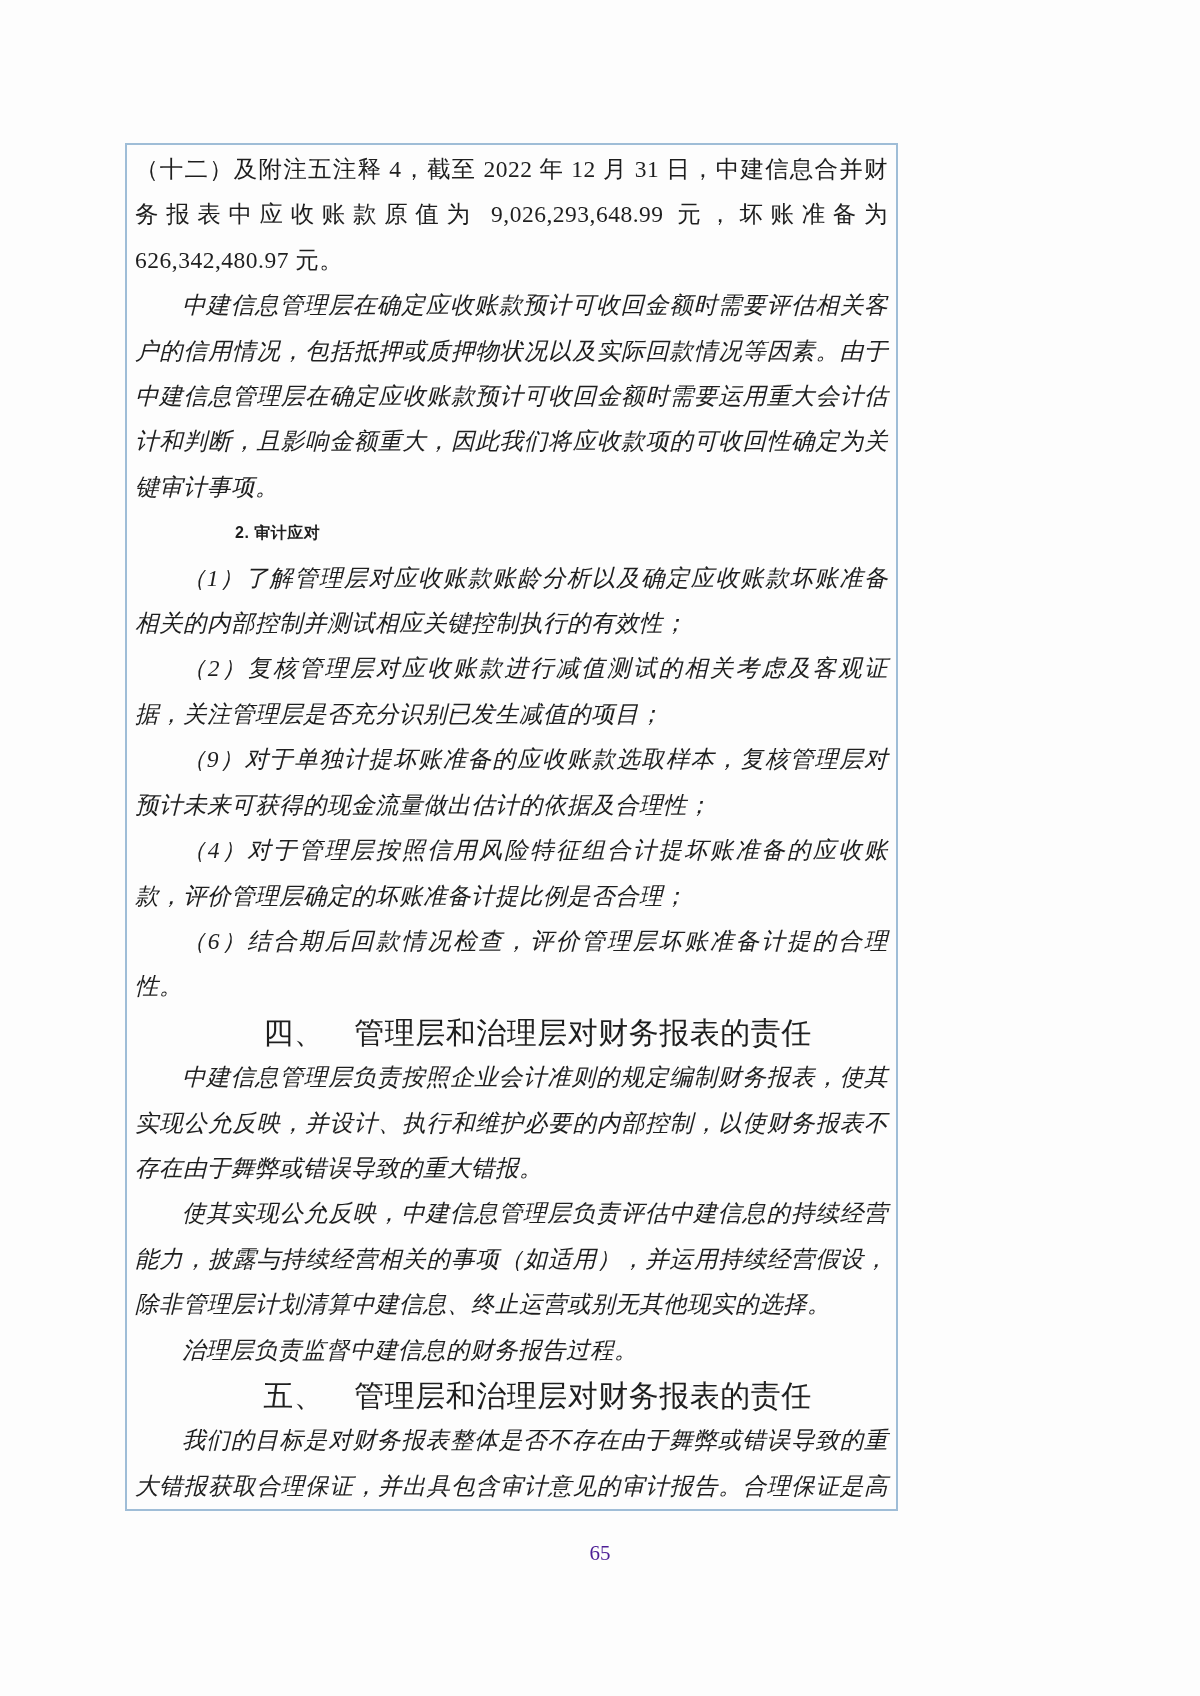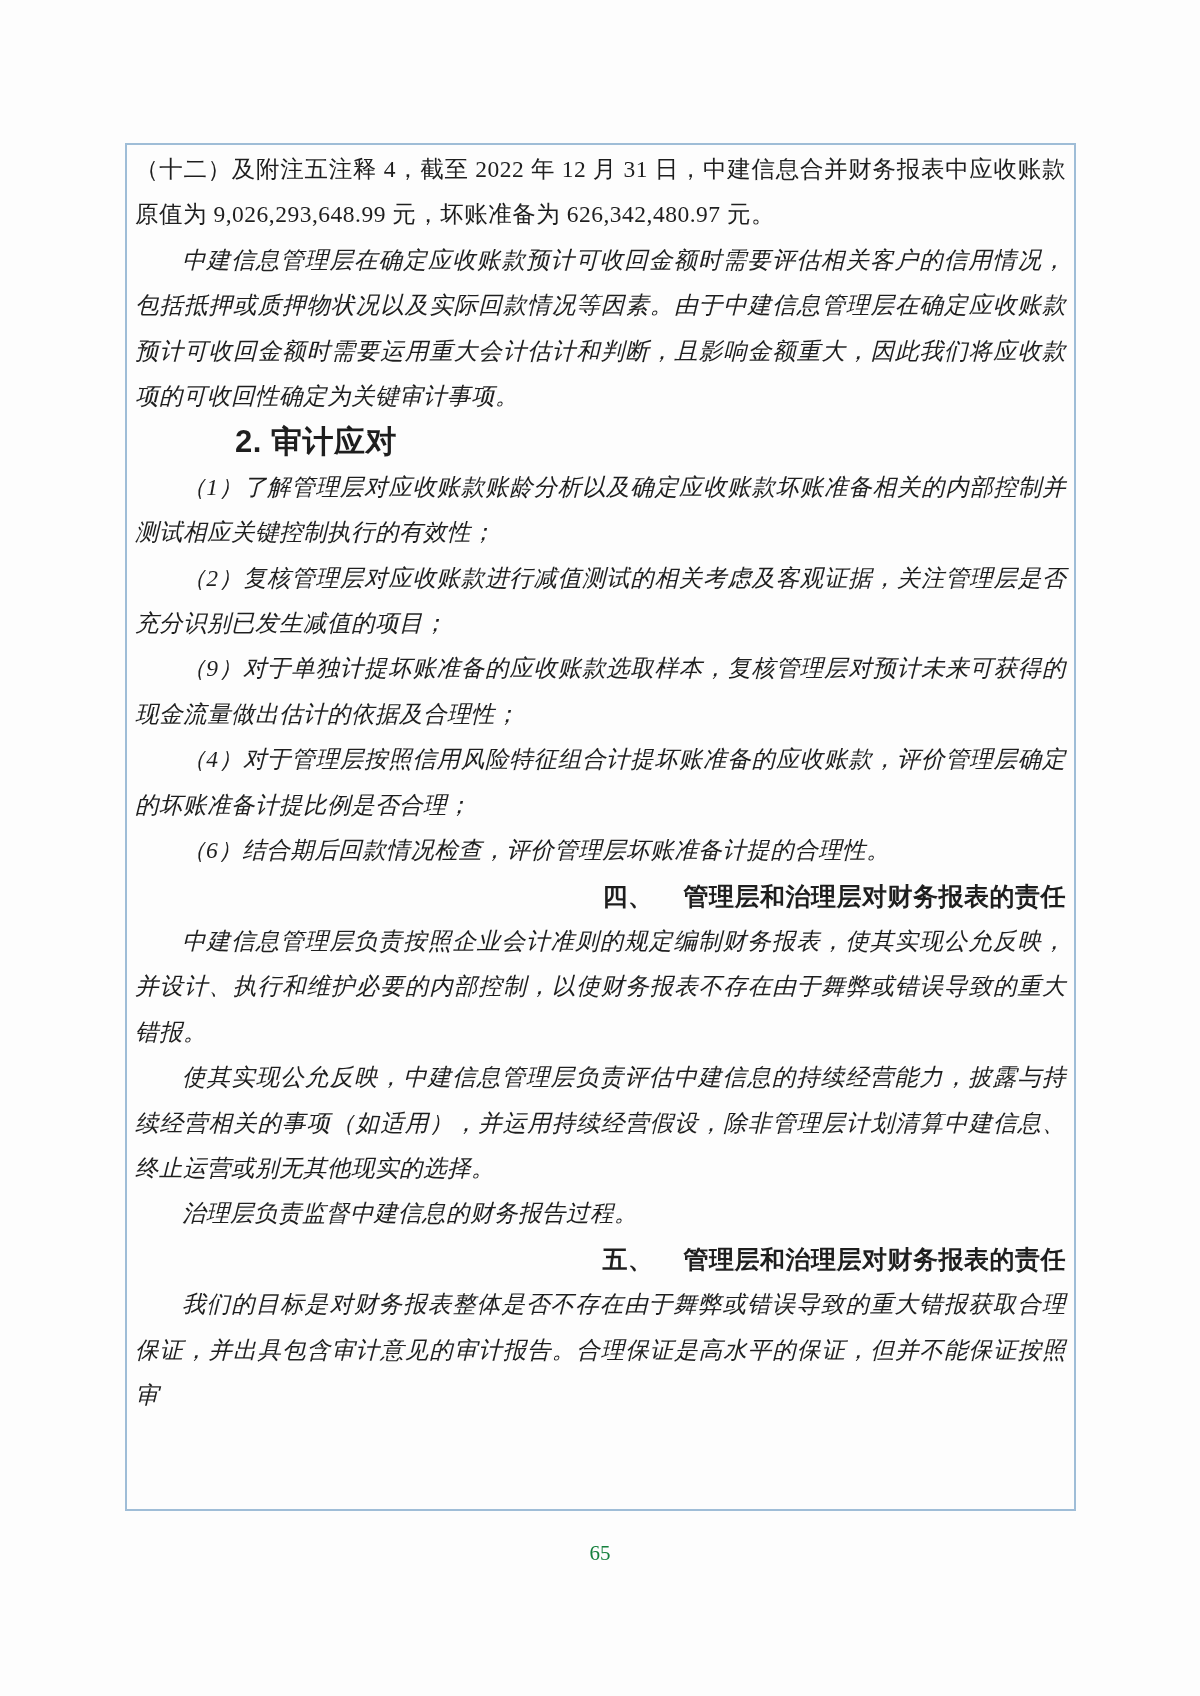--- a/index.html
+++ b/index.html
@@ -12,21 +12,21 @@
     position: relative;
     background: #fdfdfd;
     font-family: "Liberation Serif", "DejaVu Serif", serif;
     color: #1e1e1e;
     overflow: hidden;
   }
   .doc-frame {
     position: absolute;
     left: 125px;
     top: 143px;
-    width: 951px;
+    width: 773px;
     height: 1368px;
     border: 2px solid #9fbdd7;
     box-sizing: border-box;
     padding: 2px 8px 0 8px;
     overflow: hidden;
     background: #fdfdfd;
   }
   .block {
     margin: 0;
     font-size: 23.5px;
@@ -36,40 +36,40 @@
   }
   .para-indent {
     text-indent: 2em;
     font-style: italic;
   }
   .subheading {
     font-family: "Liberation Sans", "DejaVu Sans", sans-serif;
     font-weight: bold;
     text-align: left;
     padding-left: 100px;
-    font-size: 31px;
+    font-size: 16px;
   }
   .heading {
     font-family: "Liberation Sans", "DejaVu Sans", sans-serif;
-    font-weight: bold;
-    text-align: right;
+    font-weight: normal;
+    text-align: center;
     padding-left: 52px;
-    font-size: 25px;
+    font-size: 30px;
   }
   .heading .heading-num {
     margin-right: 30px;
   }
   .page-number {
     position: absolute;
     top: 1541px;
     left: 0;
     width: 1200px;
     text-align: center;
     font-size: 21px;
-    color: #15803d;
+    color: #4c1d95;
   }
 </style>
 </head>
 <body>
 
 <div class="doc-frame">
   <div id="doc-body">
       <p class="block">（十二）及附注五注释 4，截至 2022 年 12 月 31 日，中建信息合并财务报表中应收账款原值为 9,026,293,648.99 元，坏账准备为 626,342,480.97 元。</p>
       <p class="block para-indent">中建信息管理层在确定应收账款预计可收回金额时需要评估相关客户的信用情况，包括抵押或质押物状况以及实际回款情况等因素。由于中建信息管理层在确定应收账款预计可收回金额时需要运用重大会计估计和判断，且影响金额重大，因此我们将应收款项的可收回性确定为关键审计事项。</p>
       <p class="block subheading">2. 审计应对</p>

